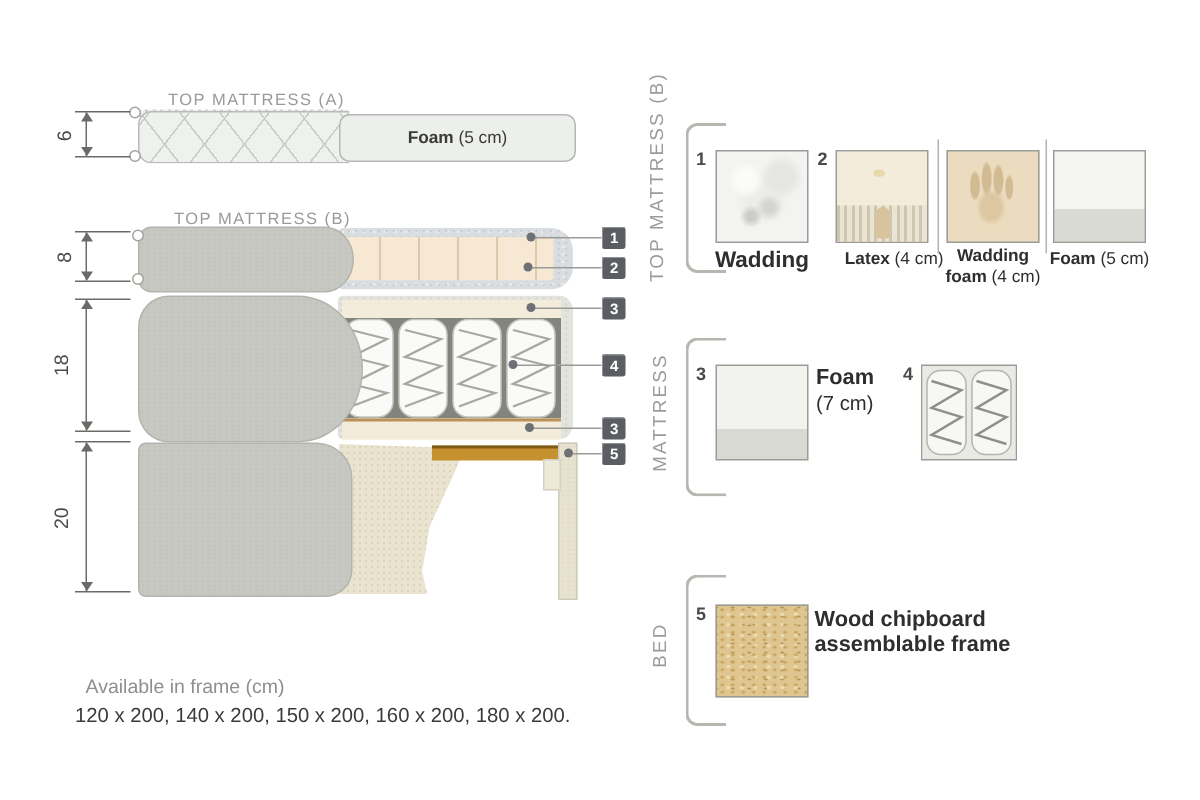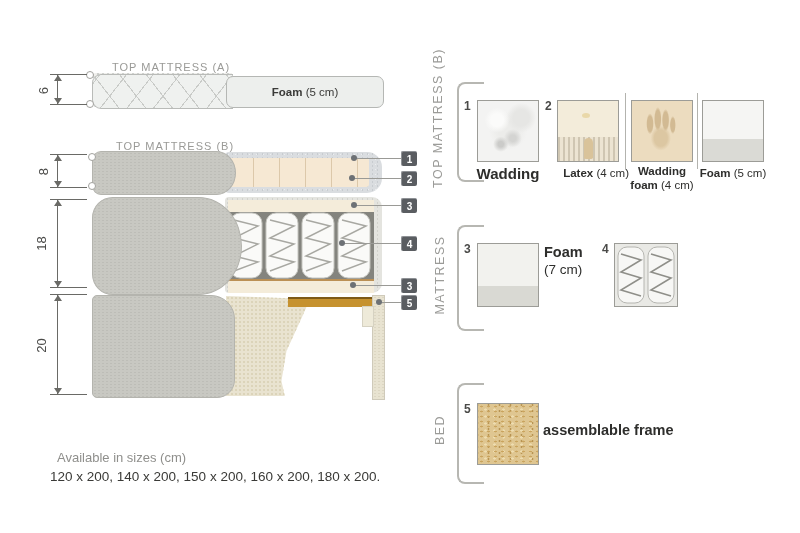--- a/index.html
+++ b/index.html
@@ -273,20 +273,20 @@
       </g>
     </svg>
   </div>
 
   <div class="vlabel" style="left:380px;top:423px;">BED</div>
   <div class="bracket" style="top:383px;height:97px;"></div>
 
   <div class="leg-num" style="left:464px;top:402px;">5</div>
   <div class="leg-img img-wood" style="left:477px;top:403px;"></div>
   <div class="leg-cap-side" style="left:543px;top:405px;font-weight:bold;">
-    <br>
+    <span>Wood chipboard</span><br>
     <span>assemblable frame</span>
   </div>
 
-  <div class="footer-title" style="left:57px;top:450px;">Available in sizes (cm)</div>
+  <div class="footer-title" style="left:57px;top:450px;">Available in frame (cm)</div>
   <div class="footer-sizes" style="left:50px;top:469px;">120 x 200, 140 x 200, 150 x 200, 160 x 200, 180 x 200.</div>
 
 </div>
 
 </body></html>

